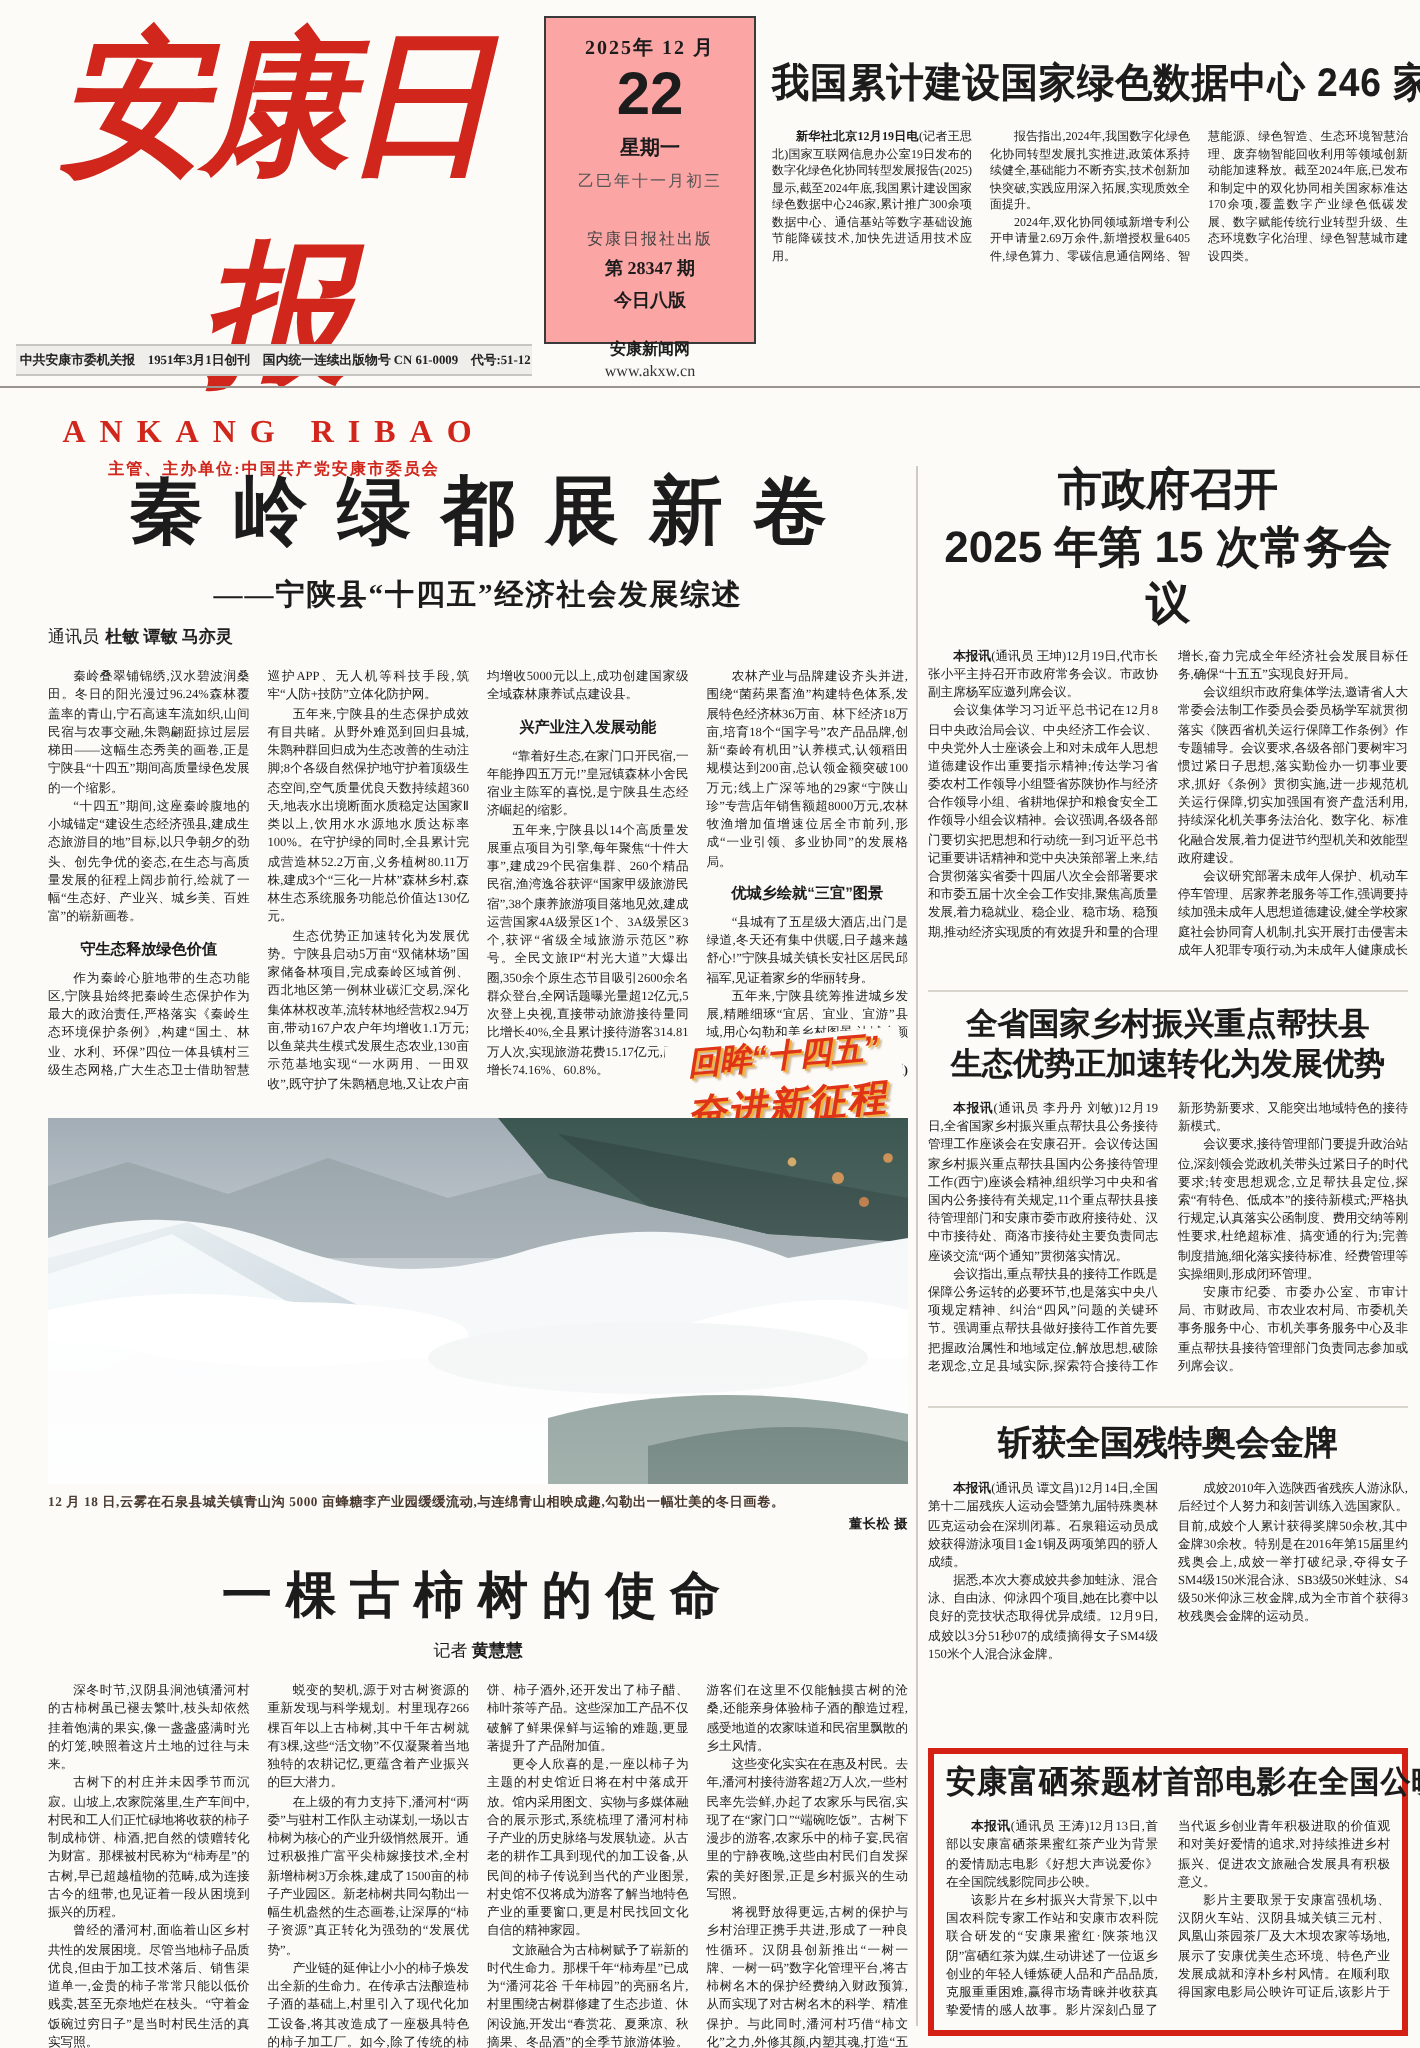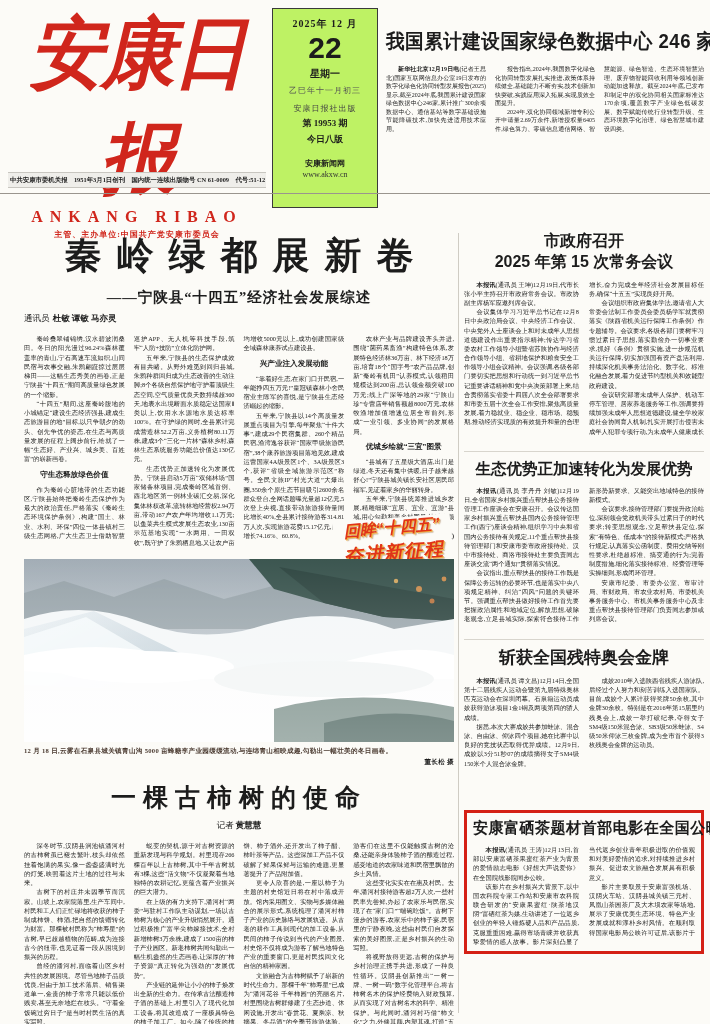--- a/index.html
+++ b/index.html
@@ -11,27 +11,27 @@
   .masthead { position:absolute; left:8px; top:6px; width:258px; height:162px; text-align:center; }
   .mast-title { font-family:"DejaVu Serif", serif; font-weight:bold; font-style:italic;
     color:#d0261c; font-size:74px; line-height:1.35; letter-spacing:-2px; transform:scaleY(1.05); }
   .mast-latin { color:#d0261c; font-weight:bold; font-size:16px; letter-spacing:7px; margin-top:2px;
     font-family:"Liberation Serif", serif; }
   .mast-org { color:#d0261c; font-weight:bold; font-size:8px; letter-spacing:1px; margin-top:3px; }
   .mast-foot { position:absolute; left:8px; top:172px; width:258px; background:#efeeea;
     border-top:1px solid #c8c6c0; border-bottom:1px solid #c8c6c0;
     font-size:6.4px; padding:2.5px 2px; color:#222; white-space:nowrap; text-align:center; font-weight:bold;}
 
-  .datebox { position:absolute; left:272px; top:8px; width:106px; height:200px;
-    border:1px solid #3a3a3a; text-align:center; padding-top:8px; background:#bef264; }
+  .datebox { position:absolute; left:272px; top:8px; width:106px; height:164px;
+    border:1px solid #3a3a3a; text-align:center; padding-top:8px; background:#fca5a5; }
   .db-ym { font-size:10px; font-weight:bold; letter-spacing:1px; }
   .db-day { font-size:30px; font-weight:bold; font-family:"Liberation Sans",sans-serif; line-height:1.15; }
   .db-week { font-size:10px; font-weight:bold; margin-top:1px; }
   .db-lunar { font-size:8px; color:#555; margin-top:4px; letter-spacing:1px; }
-  .db-pub { font-size:8px; color:#444; margin-top:7px; letter-spacing:1px; }
+  .db-pub { font-size:8px; color:#444; margin-top:18px; letter-spacing:1px; }
   .db-issue { font-size:9px; font-weight:bold; margin-top:3px; }
   .db-pages { font-size:9px; font-weight:bold; margin-top:3px; }
   .db-site { font-size:8px; font-weight:bold; margin-top:12px; }
   .db-url { font-size:8px; color:#333; margin-top:1px; }
 
   .topstory { position:absolute; left:386px; top:28px; width:318px; }
   .ts-head { font-family:"Liberation Sans",sans-serif; font-weight:bold; font-size:20px;
     letter-spacing:0.5px; white-space:nowrap; transform:scaleX(0.93); transform-origin:left; }
   .ts-body { margin-top:10px; columns:3; column-gap:9px; font-size:6px; line-height:1.42;
     text-align:justify; height:110px; overflow:hidden; }
@@ -69,21 +69,21 @@
     font-family:"Liberation Sans",sans-serif; font-weight:bold; font-style:italic; }
   .logo-l1 { font-size:16px; color:#e03418; text-shadow:1px 1px 0 #f2b03c, 2px 2px 1px rgba(120,60,0,.35); }
   .logo-l2 { font-size:19px; color:#e03418; letter-spacing:1px;
     text-shadow:1px 1px 0 #f2b03c, 2px 2px 1px rgba(120,60,0,.35); margin-top:1px; }
 
   
   .vrule { position:absolute; left:458px; top:233px; width:0; height:780px; border-left:1px solid #cfccc4; }
   .rcol { position:absolute; left:464px; top:231px; width:240px; }
   .r-art { margin-bottom:6px; }
   .r-head { font-family:"Liberation Sans",sans-serif; font-weight:bold; text-align:center; line-height:1.3; }
-  .r-head.h1 { font-size:16px; }
+  .r-head.h1 { font-size:22px; }
   .r-head.h2 { font-size:15.5px; }
   .r-head.h3 { font-size:17px; }
   .r-body { margin-top:7px; columns:2; column-gap:10px; font-size:6.3px; line-height:1.46;
     text-align:justify; overflow:hidden; }
   .hr-art { border-top:1px solid #d8d5cd; margin:7px 0; }
 
   .redbox { border:3px solid #d42015; padding:5px 6px 4px; margin-top:2px; background:#fcfbf7; }
   .redbox .r-head { font-size:15.5px; letter-spacing:0.5px; white-space:nowrap; transform:scaleX(0.97); transform-origin:left;}
   .redbox .r-body { height:102px; }
 
@@ -112,21 +112,21 @@
     <div class="mast-org">主管、主办单位:中国共产党安康市委员会</div>
   </div>
   <div class="mast-foot">中共安康市委机关报　1951年3月1日创刊　国内统一连续出版物号 CN 61-0009　代号:51-12</div>
 
   <div class="datebox">
     <div class="db-ym">2025年 12 月</div>
     <div class="db-day">22</div>
     <div class="db-week">星期一</div>
     <div class="db-lunar">乙巳年十一月初三</div>
     <div class="db-pub">安康日报社出版</div>
-    <div class="db-issue">第 19953 期</div>
+    <div class="db-issue">第 28347 期</div>
     <div class="db-pages">今日八版</div>
     <div class="db-site">安康新闻网</div>
     <div class="db-url">www.akxw.cn</div>
   </div>
 
   <div class="topstory">
     <div class="ts-head">我国累计建设国家绿色数据中心 246 家</div>
     <div class="ts-body art">
         <p><b>新华社北京12月19日电</b>(记者王思北)国家互联网信息办公室19日发布的数字化绿色化协同转型发展报告(2025)显示,截至2024年底,我国累计建设国家绿色数据中心246家,累计推广300余项数据中心、通信基站等数字基础设施节能降碳技术,加快先进适用技术应用。</p>
         <p>报告指出,2024年,我国数字化绿色化协同转型发展扎实推进,政策体系持续健全,基础能力不断夯实,技术创新加快突破,实践应用深入拓展,实现质效全面提升。</p>
@@ -177,20 +177,21 @@
           <p><b>本报讯</b>(通讯员 王坤)12月19日,代市长张小平主持召开市政府常务会议。市政协副主席杨军应邀列席会议。</p>
           <p>会议集体学习习近平总书记在12月8日中央政治局会议、中央经济工作会议、中央党外人士座谈会上和对未成年人思想道德建设作出重要指示精神;传达学习省委农村工作领导小组暨省苏陕协作与经济合作领导小组、省耕地保护和粮食安全工作领导小组会议精神。会议强调,各级各部门要切实把思想和行动统一到习近平总书记重要讲话精神和党中央决策部署上来,结合贯彻落实省委十四届八次全会部署要求和市委五届十次全会工作安排,聚焦高质量发展,着力稳就业、稳企业、稳市场、稳预期,推动经济实现质的有效提升和量的合理增长,奋力完成全年经济社会发展目标任务,确保“十五五”实现良好开局。</p>
           <p>会议组织市政府集体学法,邀请省人大常委会法制工作委员会委员杨学军就贯彻落实《陕西省机关运行保障工作条例》作专题辅导。会议要求,各级各部门要树牢习惯过紧日子思想,落实勤俭办一切事业要求,抓好《条例》贯彻实施,进一步规范机关运行保障,切实加强国有资产盘活利用,持续深化机关事务法治化、数字化、标准化融合发展,着力促进节约型机关和效能型政府建设。</p>
           <p>会议研究部署未成年人保护、机动车停车管理、居家养老服务等工作,强调要持续加强未成年人思想道德建设,健全学校家庭社会协同育人机制,扎实开展打击侵害未成年人犯罪专项行动,为未成年人健康成长营造良好环境。要聚焦解决停车供需矛盾,科学合理配置停车资源,严格规范经营管理和停车秩序,更好满足群众合理停车需求。要积极应对人口老龄化,促进养老服务高质量发展。会议还研究了其他事项。</p>
         </div>
     </div>
 
     <div class="hr-art"></div>
 
     <div class="r-art">
+      <div class="r-head h2">全省国家乡村振兴重点帮扶县</div>
       <div class="r-head h2">生态优势正加速转化为发展优势</div>
       <div class="r-body art" style="height:146px;">
           <p><b>本报讯</b>(通讯员 李丹丹 刘敏)12月19日,全省国家乡村振兴重点帮扶县公务接待管理工作座谈会在安康召开。会议传达国家乡村振兴重点帮扶县国内公务接待管理工作(西宁)座谈会精神,组织学习中央和省国内公务接待有关规定,11个重点帮扶县接待管理部门和安康市委市政府接待处、汉中市接待处、商洛市接待处主要负责同志座谈交流“两个通知”贯彻落实情况。</p>
           <p>会议指出,重点帮扶县的接待工作既是保障公务运转的必要环节,也是落实中央八项规定精神、纠治“四风”问题的关键环节。强调重点帮扶县做好接待工作首先要把握政治属性和地域定位,解放思想,破除老观念,立足县域实际,探索符合接待工作新形势新要求、又能突出地域特色的接待新模式。</p>
           <p>会议要求,接待管理部门要提升政治站位,深刻领会党政机关带头过紧日子的时代要求;转变思想观念,立足帮扶县定位,探索“有特色、低成本”的接待新模式;严格执行规定,认真落实公函制度、费用交纳等刚性要求,杜绝超标准、搞变通的行为;完善制度措施,细化落实接待标准、经费管理等实操细则,形成闭环管理。</p>
           <p>安康市纪委、市委办公室、市审计局、市财政局、市农业农村局、市委机关事务服务中心、市机关事务服务中心及非重点帮扶县接待管理部门负责同志参加或列席会议。</p>
         </div>
     </div>
 
     <div class="hr-art"></div>

